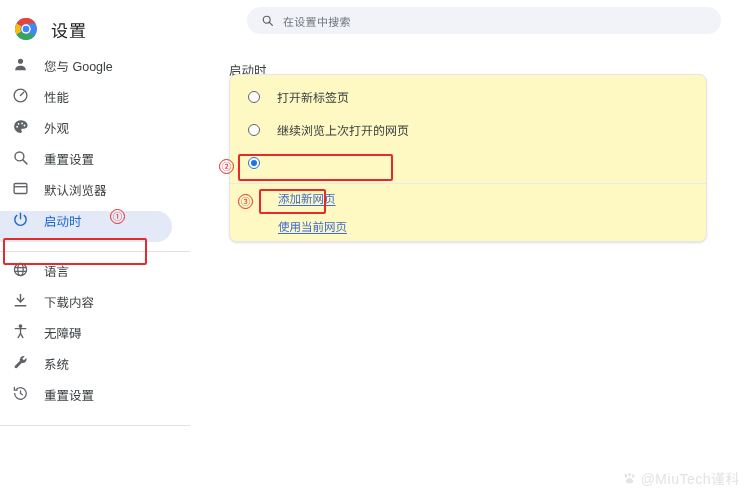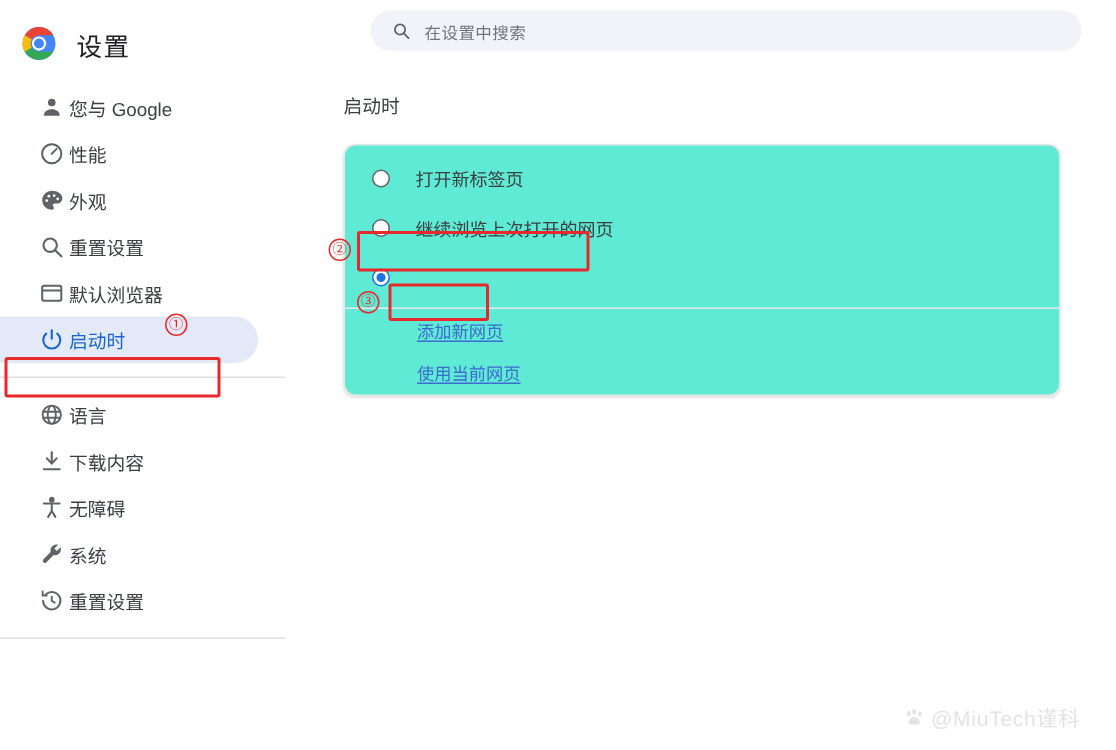--- a/index.html
+++ b/index.html
@@ -23,24 +23,24 @@
   }
   .brand-logo { width:24px; height:24px; flex:0 0 24px; }
   .brand-title {
     font-size:17px; color:#202124; letter-spacing:1px;
     font-weight:400;
   }
 
   .nav { margin-top:10px; }
   .nav-item {
     position:relative;
-    display:flex; align-items:center;
+    display:flex; align-items:flex-start;
     height:31px;
-    padding-left:26px;
-    gap:3px;
+    padding-left:12px;
+    gap:15px;
     cursor:pointer;
     border-radius:0 16px 16px 0;
   }
   .nav-item .ico {
     width:17px; height:17px; flex:0 0 17px;
     display:flex; align-items:center; justify-content:center;
     color:#5f6368;
   }
   .nav-item .ico svg { width:17px; height:17px; display:block; }
   .nav-label {
@@ -75,23 +75,23 @@
   .search-placeholder {
     font-size:11px; color:#70757a; letter-spacing:.3px;
   }
 
   .section-title {
     position:absolute; left:11px; top:60px;
     font-size:12.5px; color:#3c4043;
   }
 
   .card {
-    position:absolute; left:11px; top:96px;
+    position:absolute; left:11px; top:74px;
     width:478px; height:168px;
-    background:#5eead4;
+    background:#fef9c3;
     border:1px solid #e6e6e6;
     border-radius:8px;
     box-shadow:0 1px 2px rgba(60,64,67,.16);
   }
 
   .opt-row {
     display:flex; align-items:center;
     height:33px;
     padding-left:18px;
     gap:17px;
@@ -152,21 +152,21 @@
     color:#e8292b;
     font-size:9.5px;
     display:flex; align-items:center; justify-content:center;
     font-family:"Liberation Sans",sans-serif;
     pointer-events:none;
     line-height:1;
   }
 
   
   .watermark {
-    position:absolute; right:24px; bottom:12px;
+    position:absolute; right:4px; bottom:12px;
     display:flex; align-items:center; gap:4px;
     color:#e3e3e6;
     font-size:14px;
     letter-spacing:.5px;
     pointer-events:none;
     user-select:none;
   }
   .watermark .wm-ico { width:15px; height:15px; }
   .watermark .wm-ico svg { width:15px; height:15px; display:block; }
 </style>

